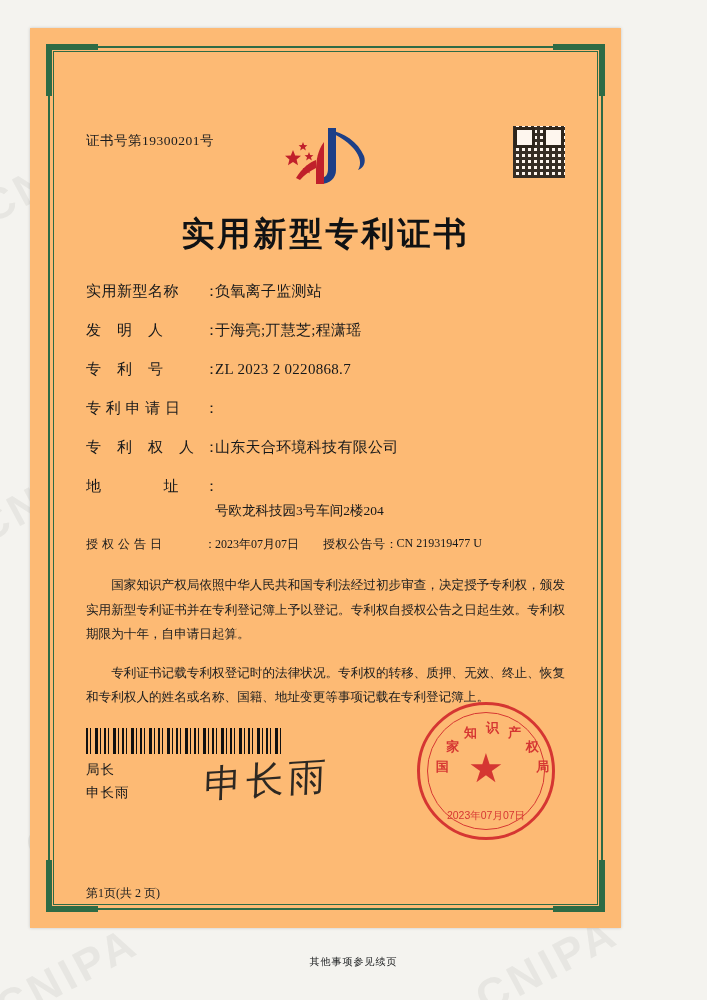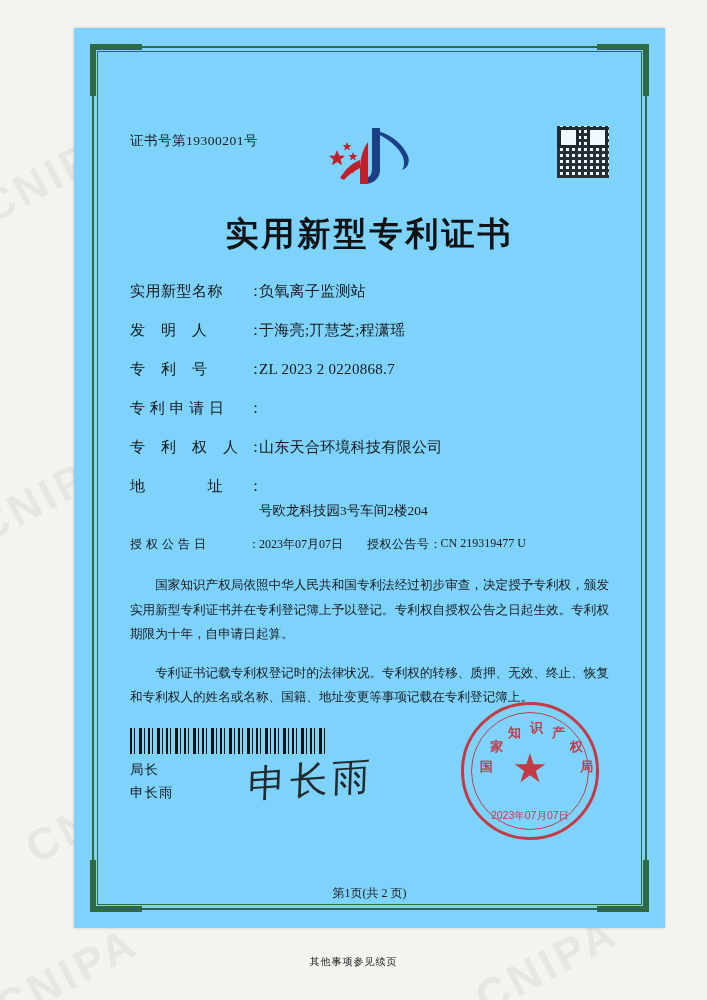--- a/index.html
+++ b/index.html
@@ -40,23 +40,22 @@
   .wm-7 { left: -10px;  top: 950px;  font-size: 44px; transform: rotate(-28deg); }
   .wm-8 { left: 470px;  top: 940px;  font-size: 44px; transform: rotate(-28deg); }
 
   
   .sheet {
     position: absolute;
     left: 30px;
     top: 28px;
     width: 591px;
     height: 900px;
-    background: #7dd3fc;
+    background: #fdba74;
     box-shadow: 0 0 3px rgba(0,0,0,0.18);
-    margin-left: 44px;
   }
   .border-outer {
     position: absolute;
     left: 18px;
     top: 18px;
     right: 18px;
     bottom: 18px;
     border: 2px solid #2e6b45;
   }
   .border-inner {
@@ -297,21 +296,20 @@
     color: #cf2027;
     white-space: nowrap;
     font-family: "Liberation Sans", sans-serif;
   }
 
   .page-no {
     position: absolute;
     left: 0;
     right: 0;
     bottom: -20px;
-    text-align: center;
     font-size: 12px;
     color: #1a1c1e;
   }
 
   .footer-note {
     position: absolute;
     left: 0;
     right: 0;
     top: 955px;
     text-align: center;

